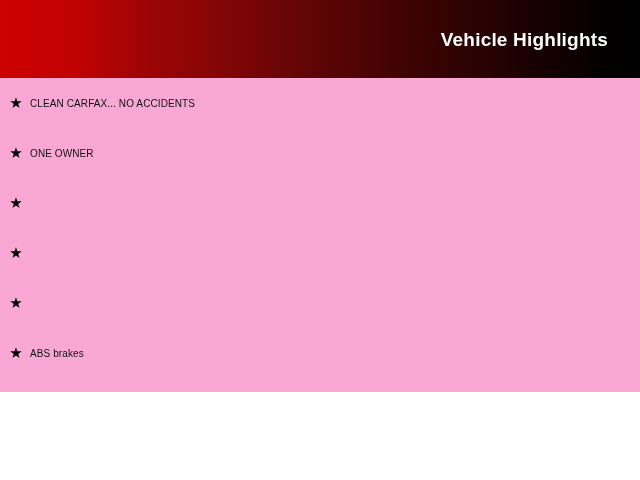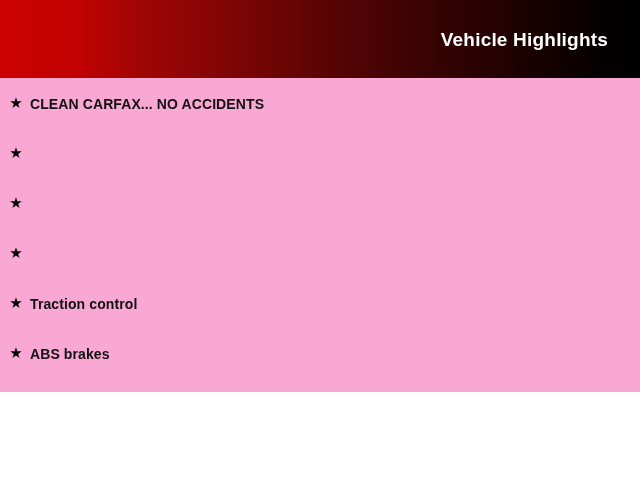--- a/index.html
+++ b/index.html
@@ -79,22 +79,22 @@
     width: 16px;
     height: 50px;
     line-height: 50px;
     text-align: center;
     color: #000000;
     font-size: 15px;
   }
   .highlight-label {
     display: inline-block;
     color: #111111;
-    font-size: 14px;
-    font-weight: bold;
+    font-size: 10px;
+    font-weight: normal;
     letter-spacing: 0.1px;
     vertical-align: middle;
   }
 </style>
 </head>
 <body>
 
 <div class="page">
 
   <div class="header-banner">
@@ -103,33 +103,33 @@
 
   <ul class="highlights-list">
 
     <li class="highlight-item">
       <span class="star-icon">★</span>
       <span class="highlight-label">CLEAN CARFAX... NO ACCIDENTS</span>
     </li>
 
     <li class="highlight-item">
       <span class="star-icon">★</span>
+      <span class="highlight-label">ONE OWNER</span>
     </li>
 
     <li class="highlight-item">
       <span class="star-icon">★</span>
     </li>
 
     <li class="highlight-item">
       <span class="star-icon">★</span>
     </li>
 
     <li class="highlight-item">
       <span class="star-icon">★</span>
-      <span class="highlight-label">Traction control</span>
     </li>
 
     <li class="highlight-item">
       <span class="star-icon">★</span>
       <span class="highlight-label">ABS brakes</span>
     </li>
 
     <li class="highlight-item">
       <span class="star-icon">★</span>
     </li>

